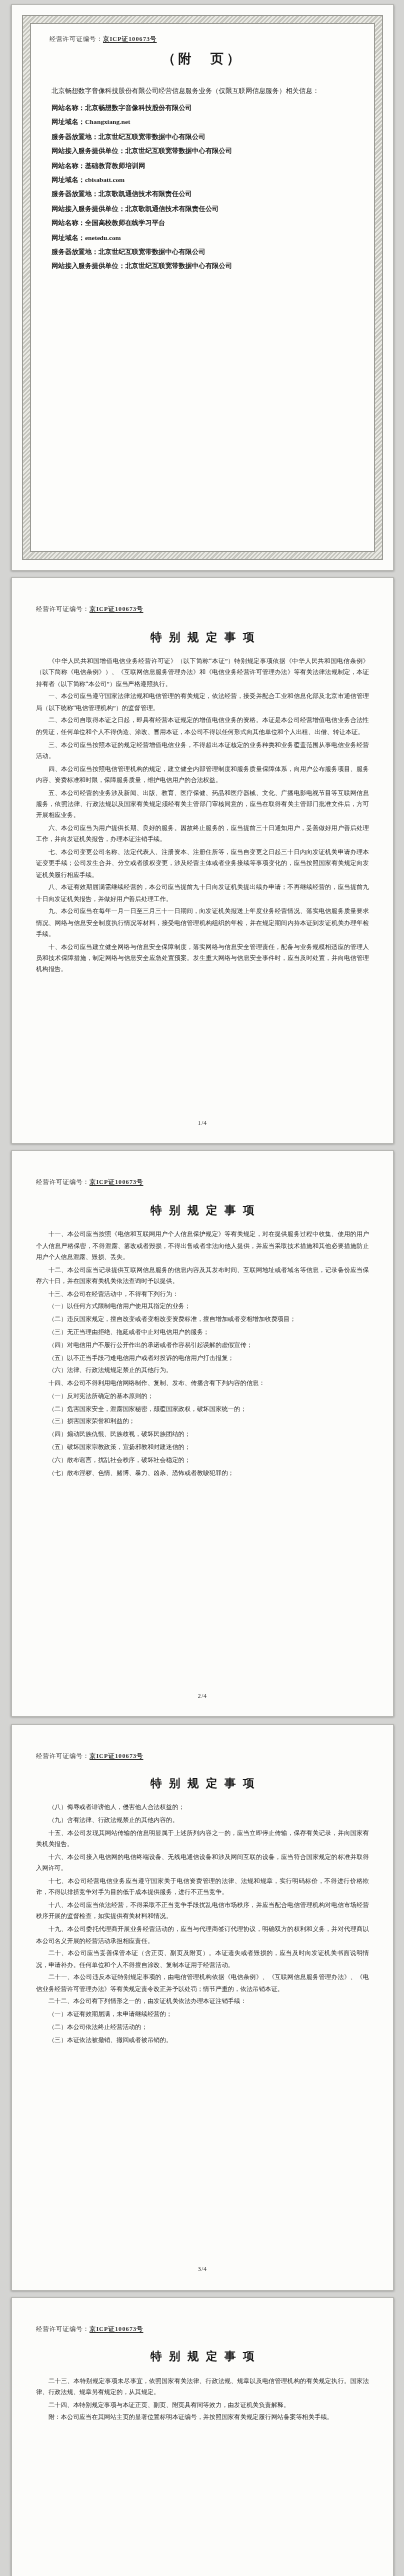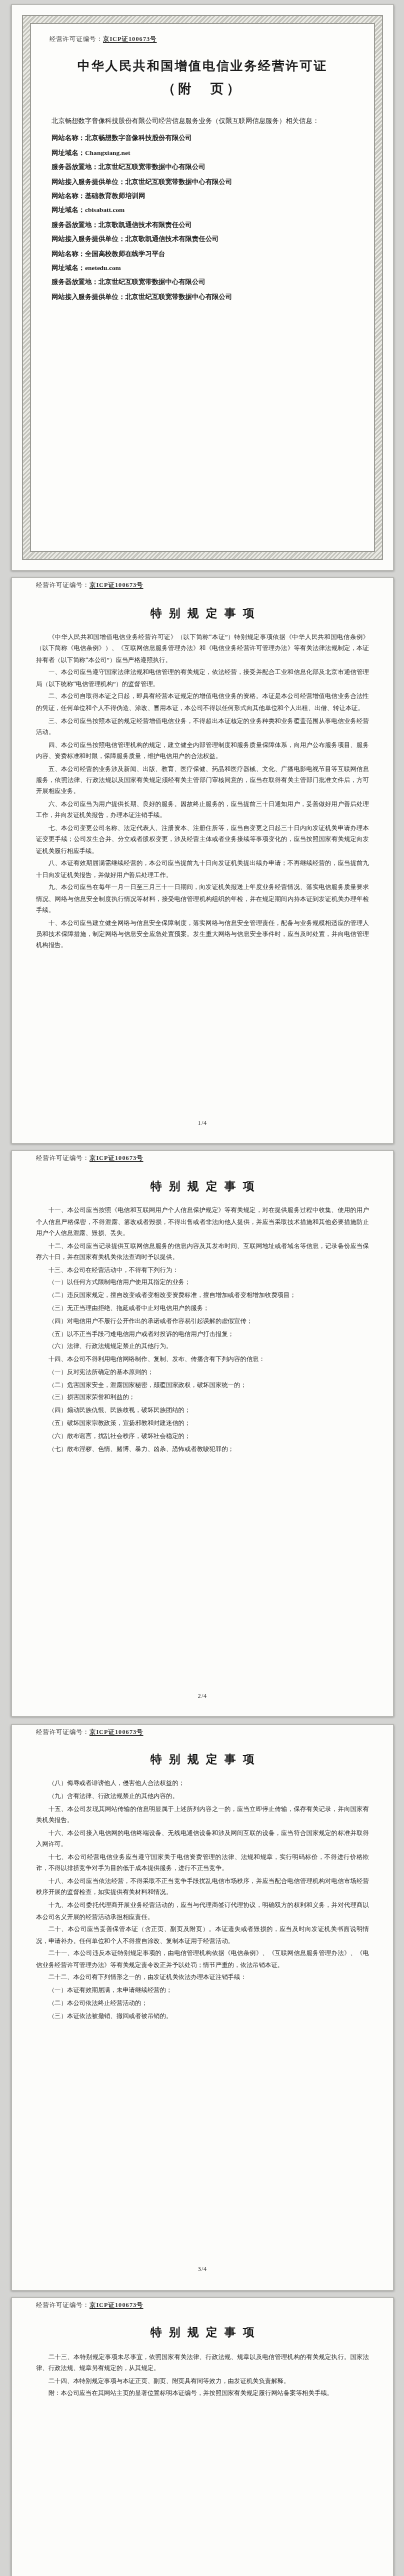--- a/index.html
+++ b/index.html
@@ -79,21 +79,21 @@
   .cert-row {
     margin: 0;
     font-size: 6.7px;
     font-weight: 600;
     line-height: 2.15;
     color: #1d1d1d;
     text-align: left;
     word-break: break-all;
   }
   
-  .provision { padding: 3px 24px; }
+  .provision { padding: 27px 24px; }
   .prov-title {
     margin: 15.5px 0 10.3px 0;
     text-align: center;
     font-size: 11.3px;
     font-weight: bold;
     letter-spacing: 7.2px;
     text-indent: 7.2px; 
     color: #151515;
   }
   .prov-body { }
@@ -120,21 +120,20 @@
 <body>
 
 <div class="canvas">
 
   <section class="page cert">
     <div class="frame-outer">
       <div class="frame-inner">
         <div class="page-header">
           <span>经营许可证编号：</span><span class="lic-num">京ICP证100673号</span>
         </div>
-        <h1 class="cert-title">中华人民共和国增值电信业务经营许可证</h1>
         <div class="cert-sub">（附　页）</div>
         <p class="cert-intro">北京畅想数字音像科技股份有限公司经营信息服务业务（仅限互联网信息服务）相关信息：</p>
         <div class="cert-rows">
             <p class="cert-row">网站名称：北京畅想数字音像科技股份有限公司</p>
             <p class="cert-row">网址域名：Changxiang.net</p>
             <p class="cert-row">服务器放置地：北京世纪互联宽带数据中心有限公司</p>
             <p class="cert-row">网站接入服务提供单位：北京世纪互联宽带数据中心有限公司</p>
             <p class="cert-row">网站名称：基础教育教师培训网</p>
             <p class="cert-row">网址域名：cbisabatt.com</p>
             <p class="cert-row">服务器放置地：北京歌凯通信技术有限责任公司</p>

